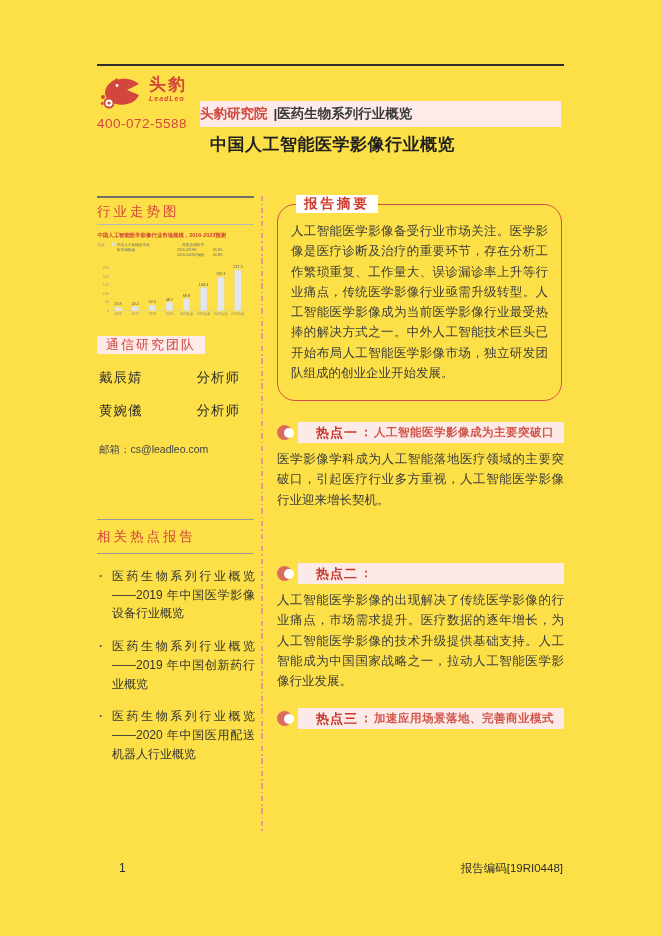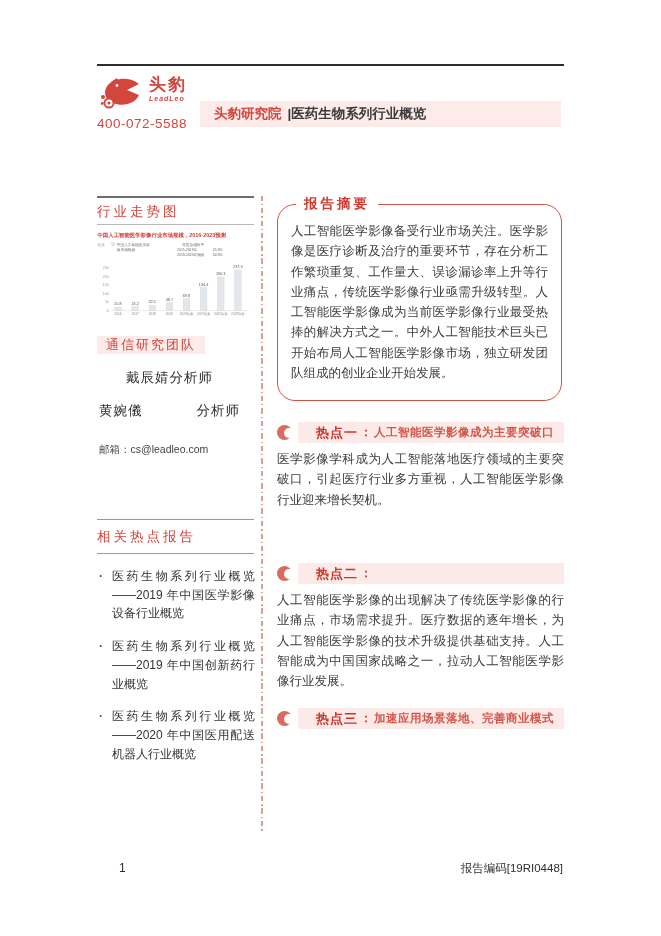--- a/index.html
+++ b/index.html
@@ -1,42 +1,42 @@
 <!DOCTYPE html>
 <html><head>
 <meta charset="utf-8">
 <style>
   html,body{margin:0;padding:0;background:#e8e8e8;}
-  .page{position:relative;width:661px;height:936px;background:#ffffff;margin:0 auto;
+  .page{position:relative;width:661px;height:936px;background:#fde047;margin:0 auto;
         font-family:"Liberation Sans","DejaVu Sans",sans-serif;color:#3a3a3a;overflow:hidden;}
   .abs{position:absolute;}
 
   
   .topline{left:97px;top:64px;width:467px;height:2px;background:#2e2e2e;}
   .logo-wrap{left:99px;top:76px;width:110px;height:40px;display:flex;align-items:flex-start;}
   .logo-text{margin-left:4px;line-height:1;}
   .logo-cn{font-size:17px;font-weight:bold;color:#d2463c;letter-spacing:2px;}
   .logo-en{font-size:7px;font-weight:bold;font-style:italic;color:#d2463c;letter-spacing:1px;margin-top:2px;}
   .phone{left:97px;top:116px;font-size:13.5px;color:#d0483e;letter-spacing:0.5px;}
   .strip{left:200px;top:101px;width:361px;height:26px;background:#fcebe9;display:flex;align-items:center;
-         padding-left:14px;box-sizing:border-box;}
+         padding-left:0;box-sizing:border-box;}
   .strip-inst{color:#d2463c;font-weight:bold;font-size:13.5px;margin-right:6px;}
   .strip-series{color:#3a3a3a;font-weight:bold;font-size:13.5px;}
   .title{left:210px;top:133px;font-size:17px;font-weight:bold;color:#1f1f1f;line-height:23px;letter-spacing:0.5px;}
 
   
   .sb-line-a{left:97px;top:196px;width:157px;height:2px;background:#6e6e6e;}
   .sb-h{color:#d0463c;font-size:13.5px;letter-spacing:3px;}
   .sb-h1{left:97px;top:203px;}
   .sb-line-b{left:97px;top:224px;width:157px;height:1px;background:#b8b8b8;}
   .chart-box{left:96px;top:230px;width:154px;height:96px;}
   .team-badge{left:97px;top:336px;background:#fcebe9;color:#d0463c;font-size:13px;letter-spacing:2px;
               padding:0 9px;}
   .analyst{width:141px;display:flex;justify-content:space-between;font-size:13.5px;color:#2c2c2c;letter-spacing:1px;}
-  .an1{left:99px;top:369px;justify-content:center;}
+  .an1{left:99px;top:369px;}
   .an2{left:99px;top:402px;gap:35px;}
   .email{left:99px;top:443px;font-size:10.5px;color:#444;}
   .sb-line-c{left:97px;top:519px;width:157px;height:1px;background:#9a9a9a;}
   .sb-h2{left:97px;top:528px;}
   .sb-line-d{left:97px;top:553px;width:157px;height:1px;background:#9a9a9a;}
   .reports{left:97px;top:567px;width:158px;margin:0;padding:0;list-style:none;}
   .reports li{position:relative;padding-left:15px;margin-bottom:14px;font-size:12px;line-height:1.56;
               color:#333;text-align:justify;}
   .reports li::before{content:"·";position:absolute;left:2px;top:0;color:#555;font-weight:bold;}
 
@@ -94,20 +94,21 @@
     </div>
   </div>
   <div class="abs phone">400-072-5588</div>
 
   <div class="abs strip">
     <span class="strip-inst">头豹研究院</span>
     <span class="strip-series">|医药生物系列行业概览</span>
   </div>
 
   <div class="abs title">
+    <div>中国人工智能医学影像行业概览</div>
   </div>
 
   <div class="abs sb-line-a"></div>
   <div class="abs sb-h sb-h1">行业走势图</div>
   <div class="abs sb-line-b"></div>
 
   <div class="abs chart-box">
     <svg width="154" height="96" viewBox="0 0 150 94">
         <text x="1" y="7" font-size="5.3" fill="#cf4037" font-weight="bold">中国人工智能医学影像行业市场规模，2016-2023预测</text>
         <text x="1" y="15.5" font-size="3.6" fill="#888">亿元</text>

